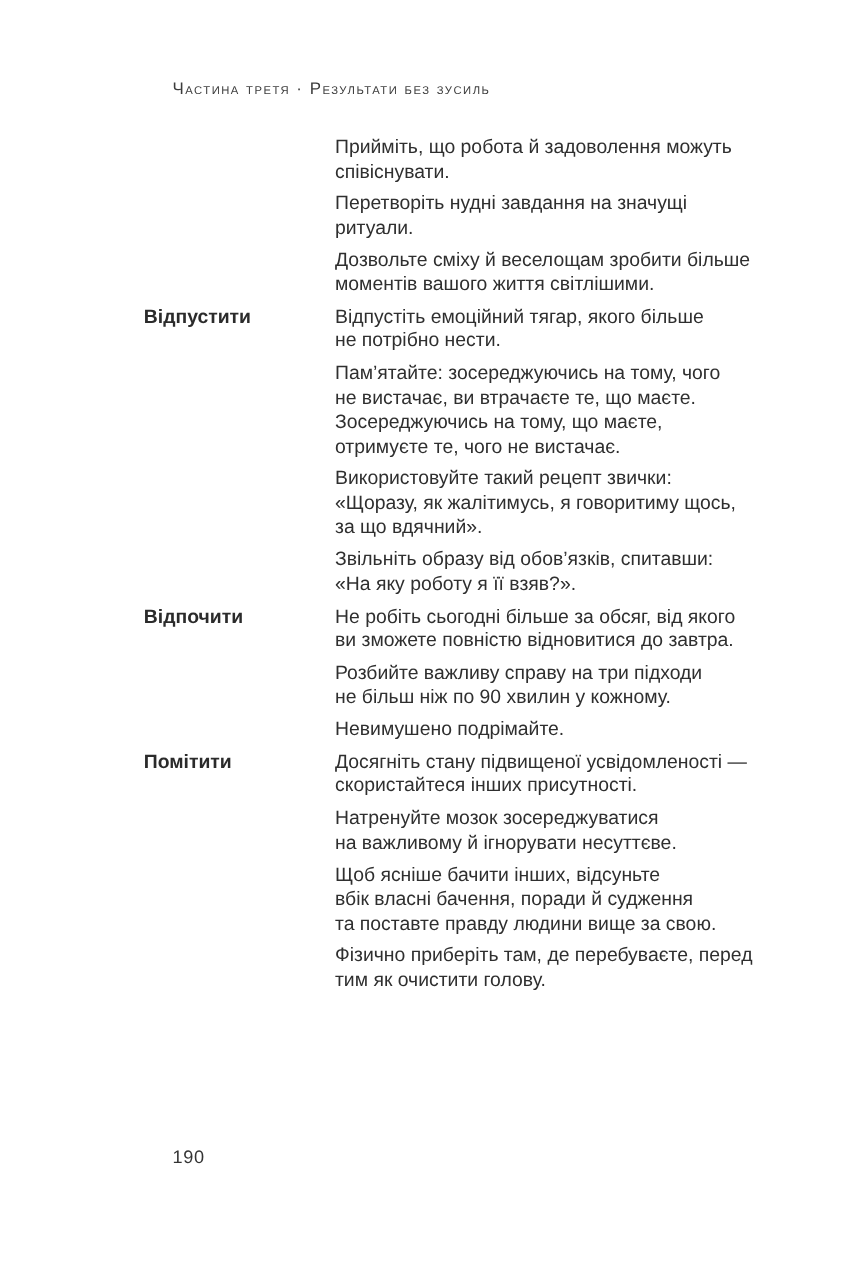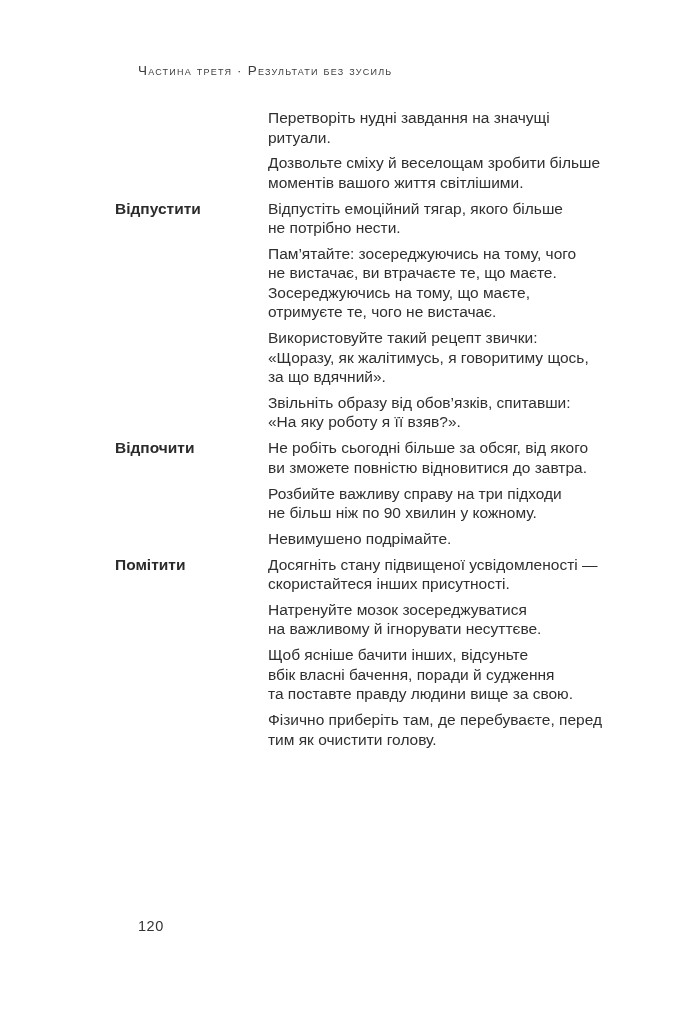--- a/index.html
+++ b/index.html
@@ -65,20 +65,22 @@
 
 <div class="page">
 
   <div class="running-header">Частина третя · Результати без зусиль</div>
 
   <div class="content">
 
     <section class="row">
       <div class="term"></div>
       <div class="defs">
+        <p class="para">Прийміть, що робота й задоволення можуть
+співіснувати.</p>
         <p class="para">Перетворіть нудні завдання на значущі
 ритуали.</p>
         <p class="para">Дозвольте сміху й веселощам зробити більше
 моментів вашого життя світлішими.</p>
       </div>
     </section>
 
     <section class="row">
       <div class="term">Відпустити</div>
       <div class="defs">
@@ -117,15 +119,15 @@
         <p class="para">Щоб ясніше бачити інших, відсуньте
 вбік власні бачення, поради й судження
 та поставте правду людини вище за свою.</p>
         <p class="para">Фізично приберіть там, де перебуваєте, перед
 тим як очистити голову.</p>
       </div>
     </section>
 
   </div>
 
-  <div class="page-number">120</div>
+  <div class="page-number">190</div>
 
 </div>
 
 </body></html>

